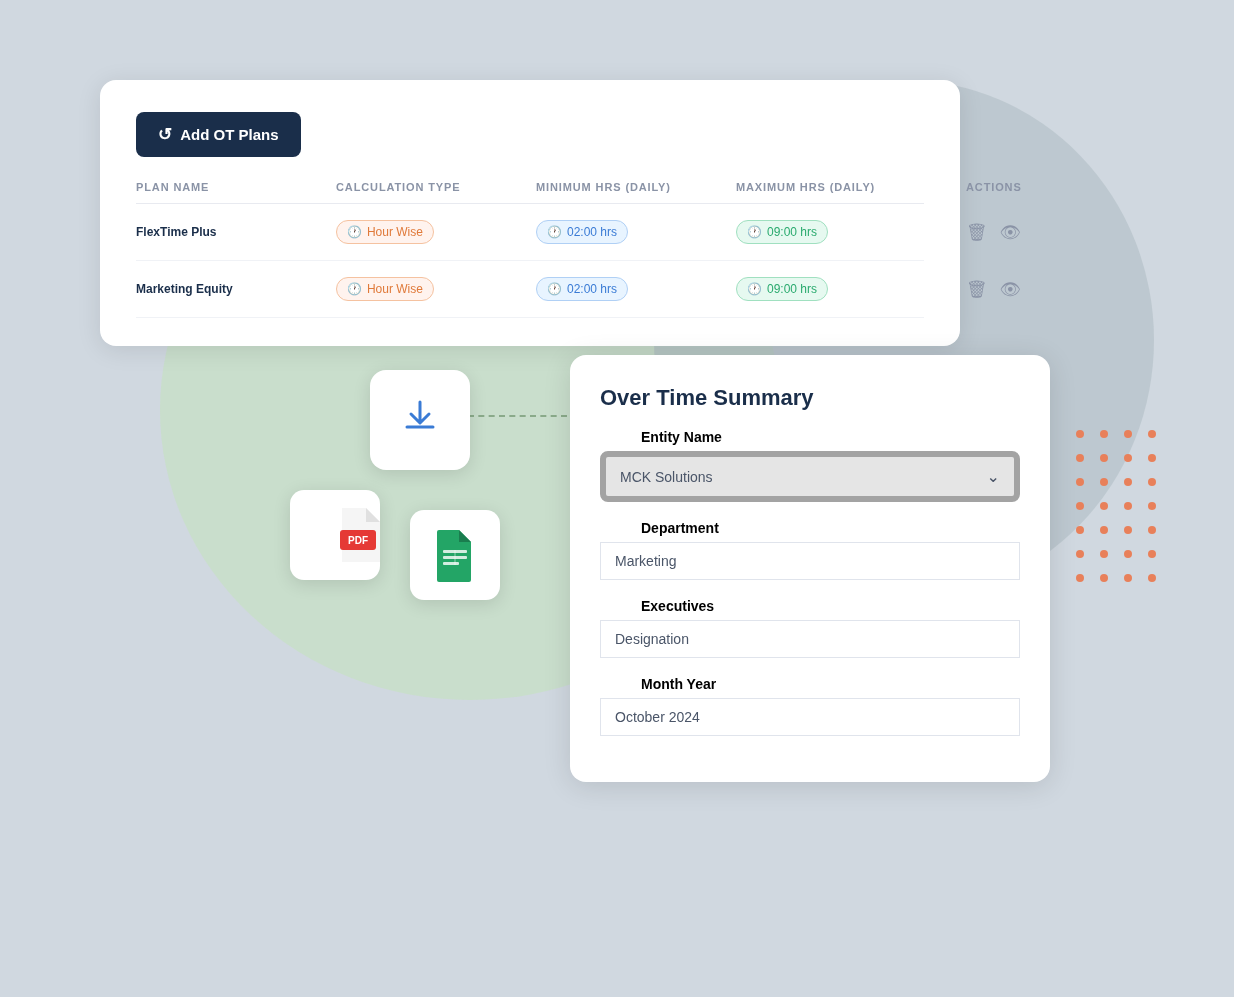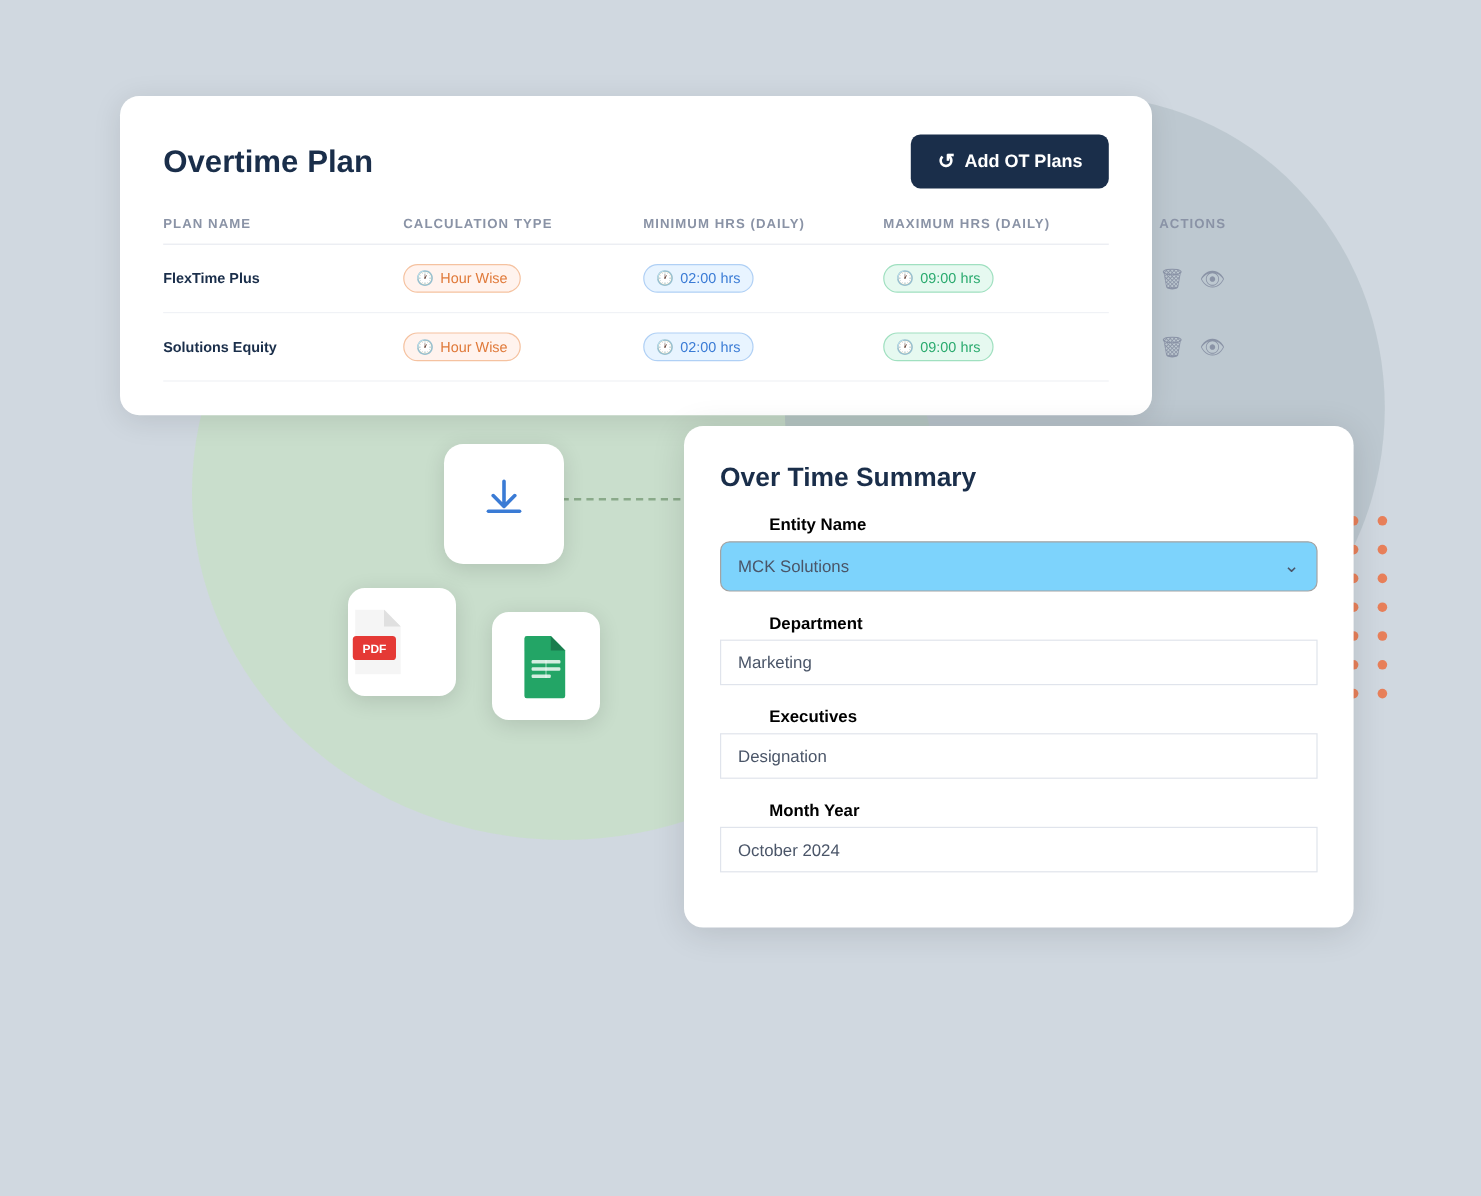--- a/index.html
+++ b/index.html
@@ -177,21 +177,21 @@
       position: absolute;
       top: 490px;
       left: 290px;
       width: 90px;
       height: 90px;
       background: #fff;
       border-radius: 14px;
       box-shadow: 0 4px 18px rgba(0,0,0,0.12);
       display: flex;
       align-items: center;
-      justify-content: flex-start;
+      justify-content: flex-end;
       z-index: 11;
     }
 
     
     .sheets-card {
       position: absolute;
       top: 510px;
       left: 410px;
       width: 90px;
       height: 90px;
@@ -213,21 +213,21 @@
       height: 2px;
       border-top: 2px dashed #8aaa8a;
       z-index: 9;
     }
 
     
     .ot-summary-card {
       position: absolute;
       top: 355px;
       left: 570px;
-      width: 558px;
+      width: 480px;
       background: #fff;
       border-radius: 16px;
       box-shadow: 0 4px 28px rgba(0,0,0,0.12);
       padding: 30px 30px 28px 30px;
       z-index: 12;
     }
 
     .ot-summary-title {
       font-size: 22px;
       font-weight: 700;
@@ -260,25 +260,25 @@
       align-items: center;
       justify-content: space-between;
     }
 
     .entity-dropdown {
       display: flex;
       align-items: center;
       justify-content: space-between;
       width: 100%;
       padding: 10px 14px;
-      border: 1px solid #a3a3a3;
+      border: 6px solid #a3a3a3;
       border-radius: 8px;
       font-size: 14px;
       color: #4a5568;
-      background: #7dd3fc;
+      background: #e5e5e5;
       cursor: pointer;
     }
 
     .chevron-icon {
       color: #4a5568;
       font-size: 16px;
     }
 
     
     .dots-grid {
@@ -331,21 +331,20 @@
     <div class="dot"></div>
     <div class="dot"></div>
   <div class="dot"></div>
     <div class="dot"></div>
     <div class="dot"></div>
     <div class="dot"></div>
 </div>
 
 <div class="overtime-plan-card">
   <div class="card-header">
-    <h1 class="card-title">Overtime Plan</h1>
     <button class="add-ot-btn">
       <span class="btn-icon">↺</span>
       <span>Add OT Plans</span>
     </button>
   </div>
 
   <div class="table-header">
     <div class="table-header-cell">PLAN NAME</div>
     <div class="table-header-cell">CALCULATION TYPE</div>
     <div class="table-header-cell">MINIMUM HRS (DAILY)</div>
@@ -373,21 +372,21 @@
         <span>09:00 hrs</span>
       </span>
     </div>
     <div class="actions-cell">
       <span class="action-icon">🗑</span>
       <span class="action-icon">👁</span>
     </div>
   </div>
 
   <div class="table-row">
-    <div class="plan-name">Solutions Equity</div>
+    <div class="plan-name">Marketing Equity</div>
     <div>
       <span class="badge badge-orange">
         <span>🕐</span>
         <span>Hour Wise</span>
       </span>
     </div>
     <div>
       <span class="badge badge-blue">
         <span>🕐</span>
         <span>02:00 hrs</span>

